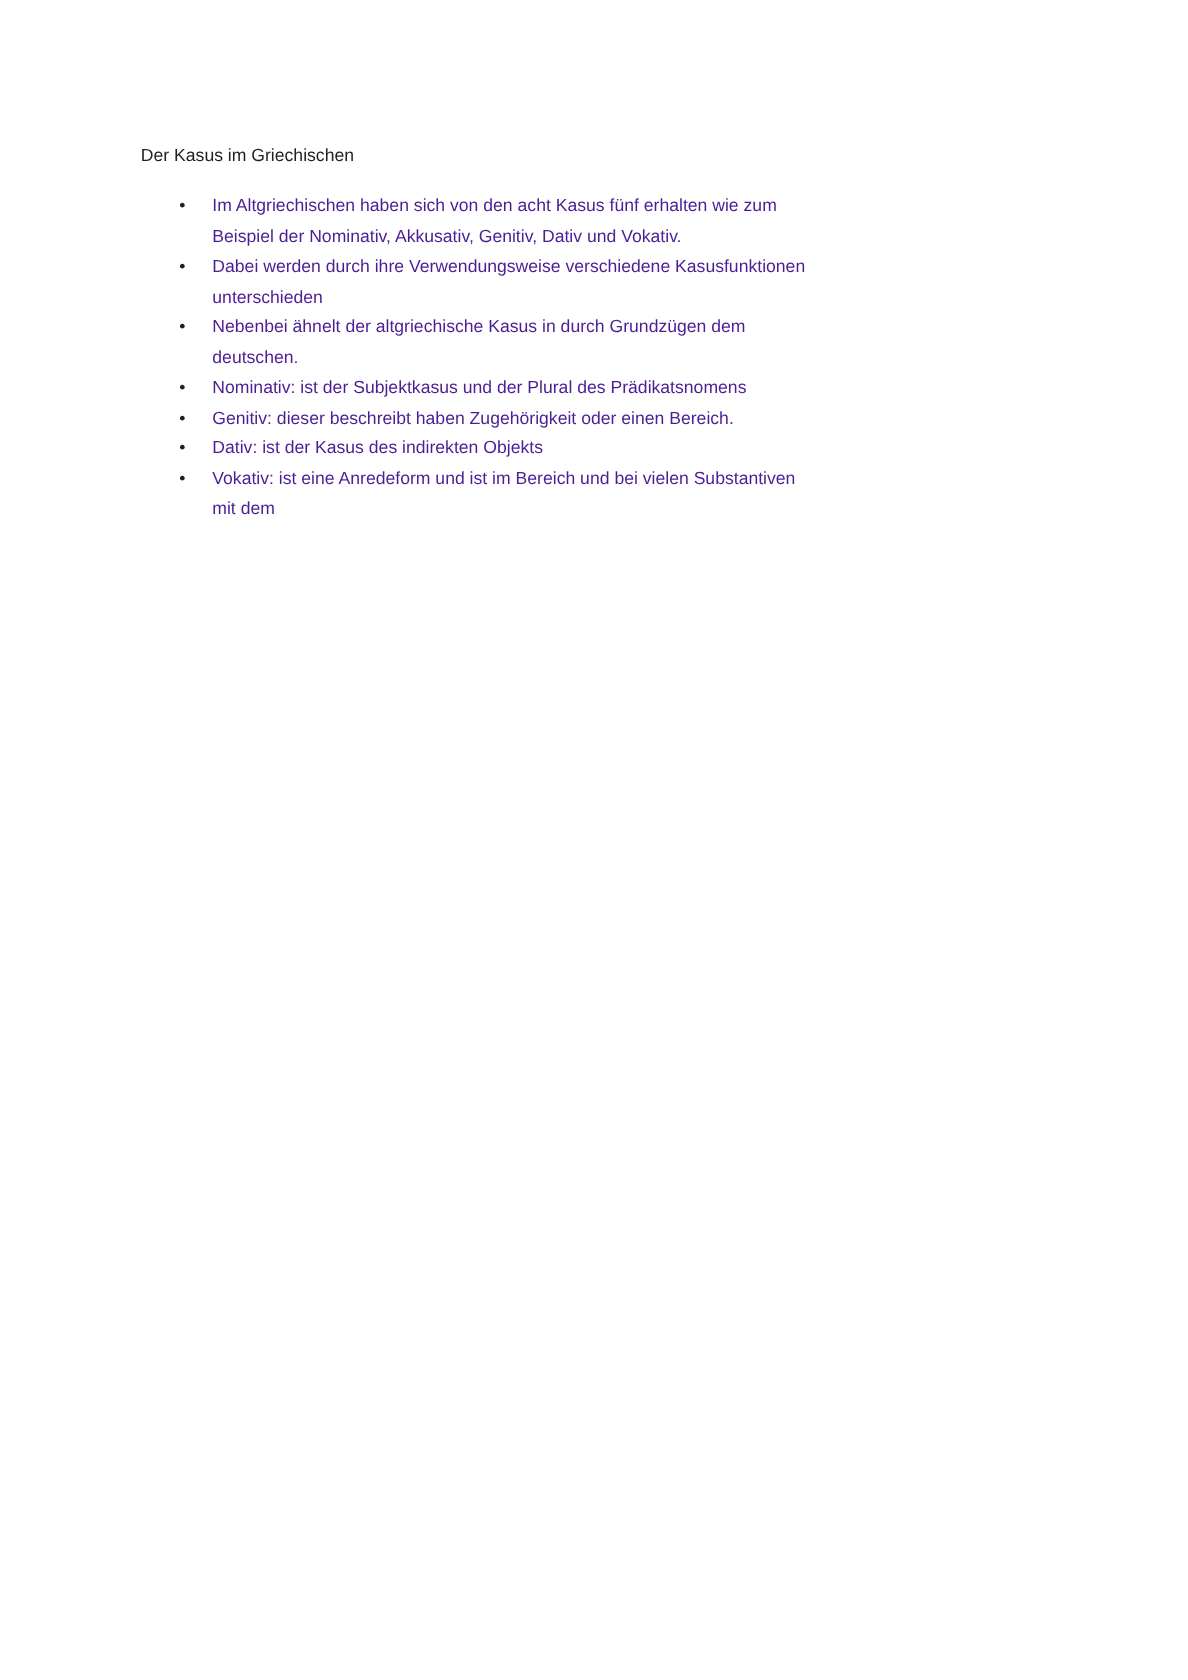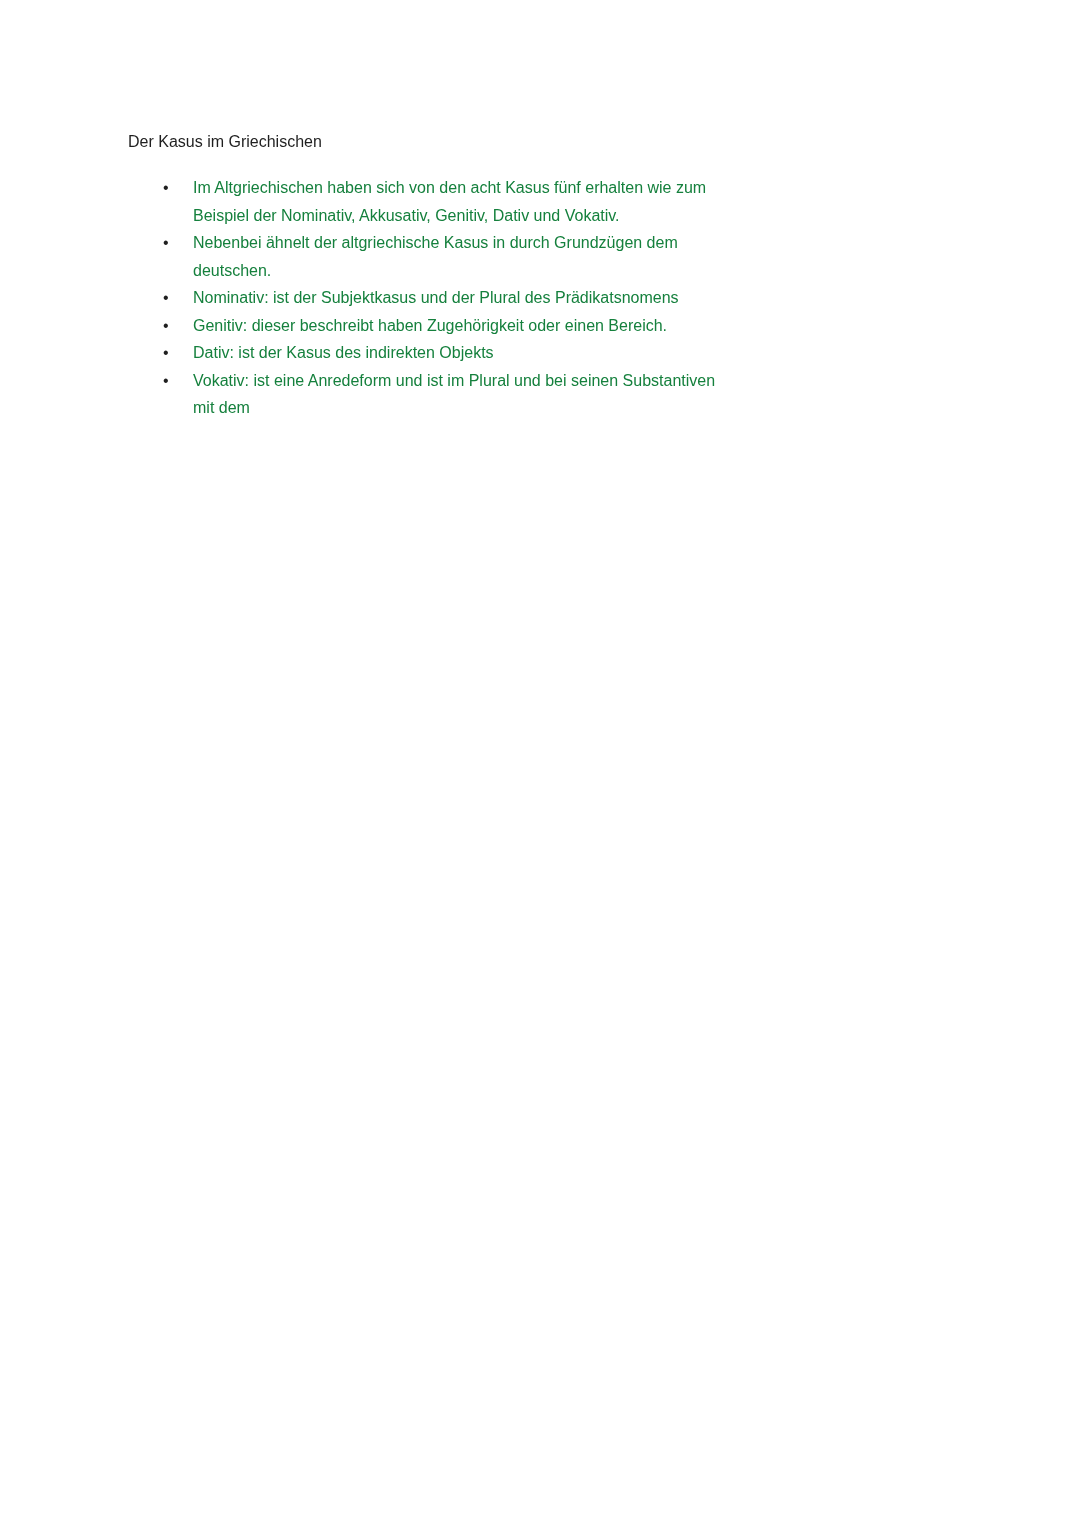--- a/index.html
+++ b/index.html
@@ -31,38 +31,39 @@
   ul.bullets {
     list-style: none;
     margin: 0;
     padding: 0 0 0 35px;
   }
   ul.bullets li {
     position: relative;
     padding-left: 30px;
     font-size: 16px;
     line-height: 27.5px;
-    color: #15803d;
+    color: #4c1d95;
   }
   ul.bullets li::before {
     content: "\2022";
     position: absolute;
     left: 0;
     top: 0;
     font-size: 16px;
     color: #1f1f1f;
   }
 </style>
 </head>
 <body>
 
 <div class="page">
   <p class="doc-title">Der Kasus im Griechischen</p>
 
   <ul class="bullets">
     <li>Im Altgriechischen haben sich von den acht Kasus fünf erhalten wie zum Beispiel der Nominativ, Akkusativ, Genitiv, Dativ und Vokativ.</li>
+    <li>Dabei werden durch ihre Verwendungsweise verschiedene Kasusfunktionen unterschieden</li>
     <li>Nebenbei ähnelt der altgriechische Kasus in durch Grundzügen dem deutschen.</li>
     <li>Nominativ: ist der Subjektkasus und der Plural des Prädikatsnomens</li>
     <li>Genitiv: dieser beschreibt haben Zugehörigkeit oder einen Bereich.</li>
     <li>Dativ: ist der Kasus des indirekten Objekts</li>
-    <li>Vokativ: ist eine Anredeform und ist im Plural und bei seinen Substantiven mit dem</li>
+    <li>Vokativ: ist eine Anredeform und ist im Bereich und bei vielen Substantiven mit dem</li>
   </ul>
 </div>
 
 </body></html>

